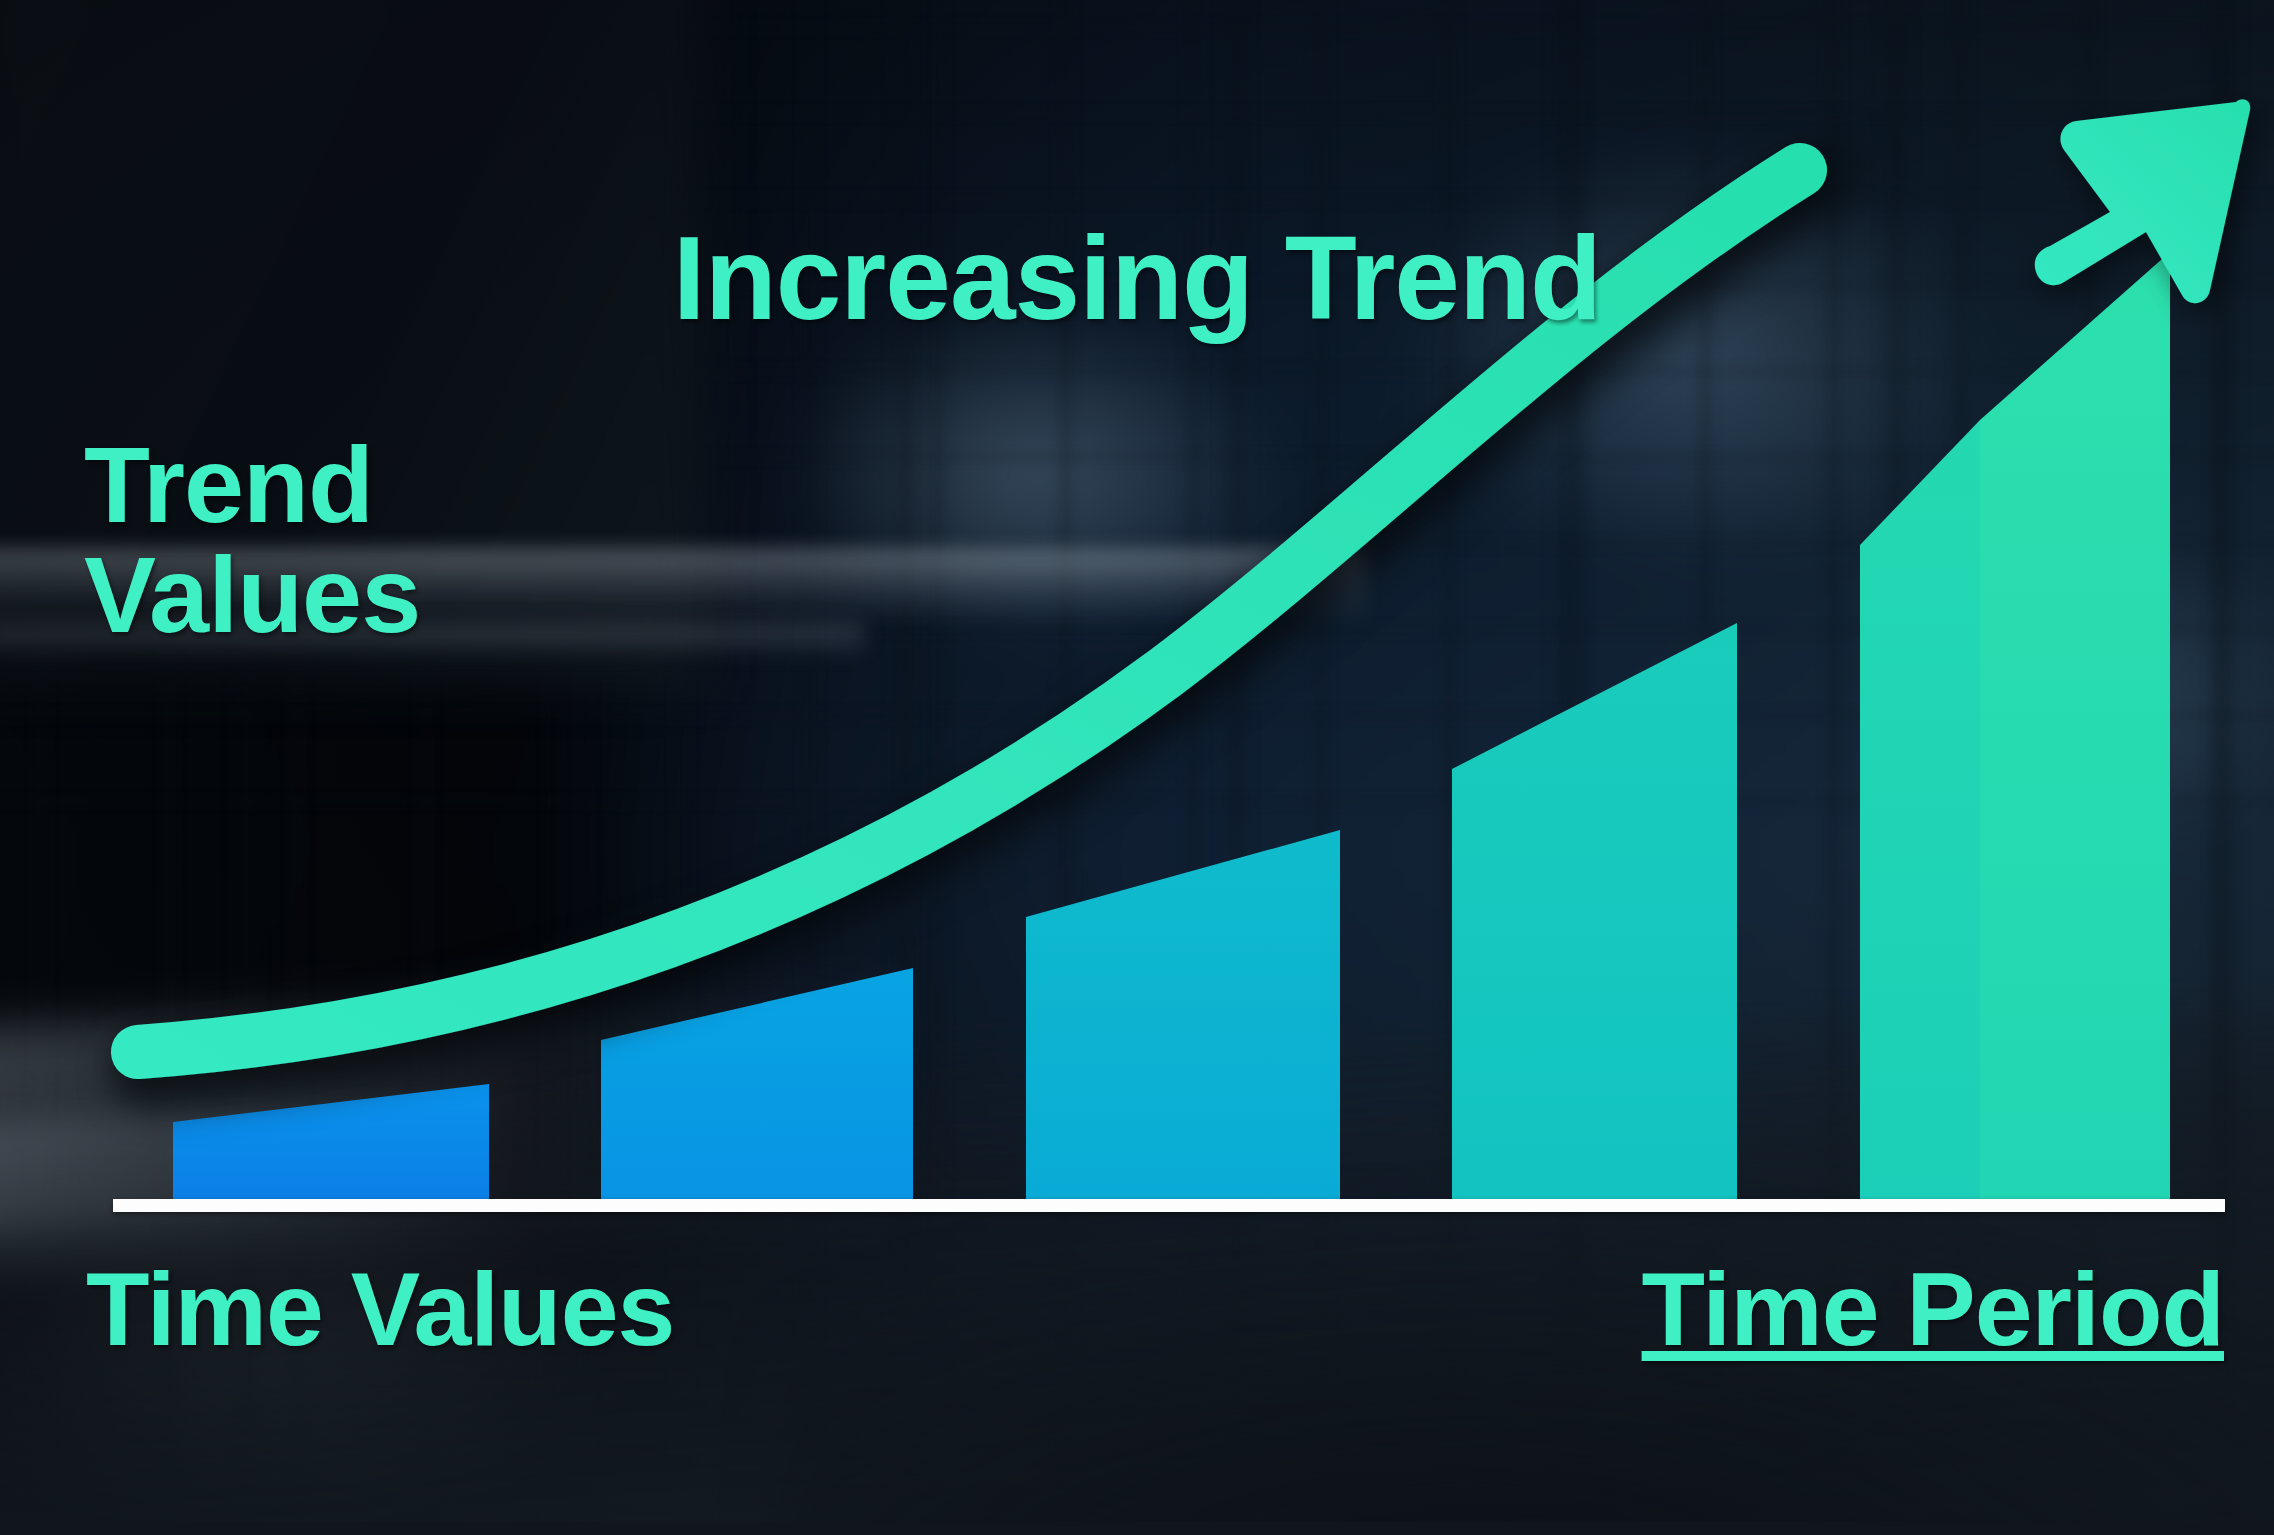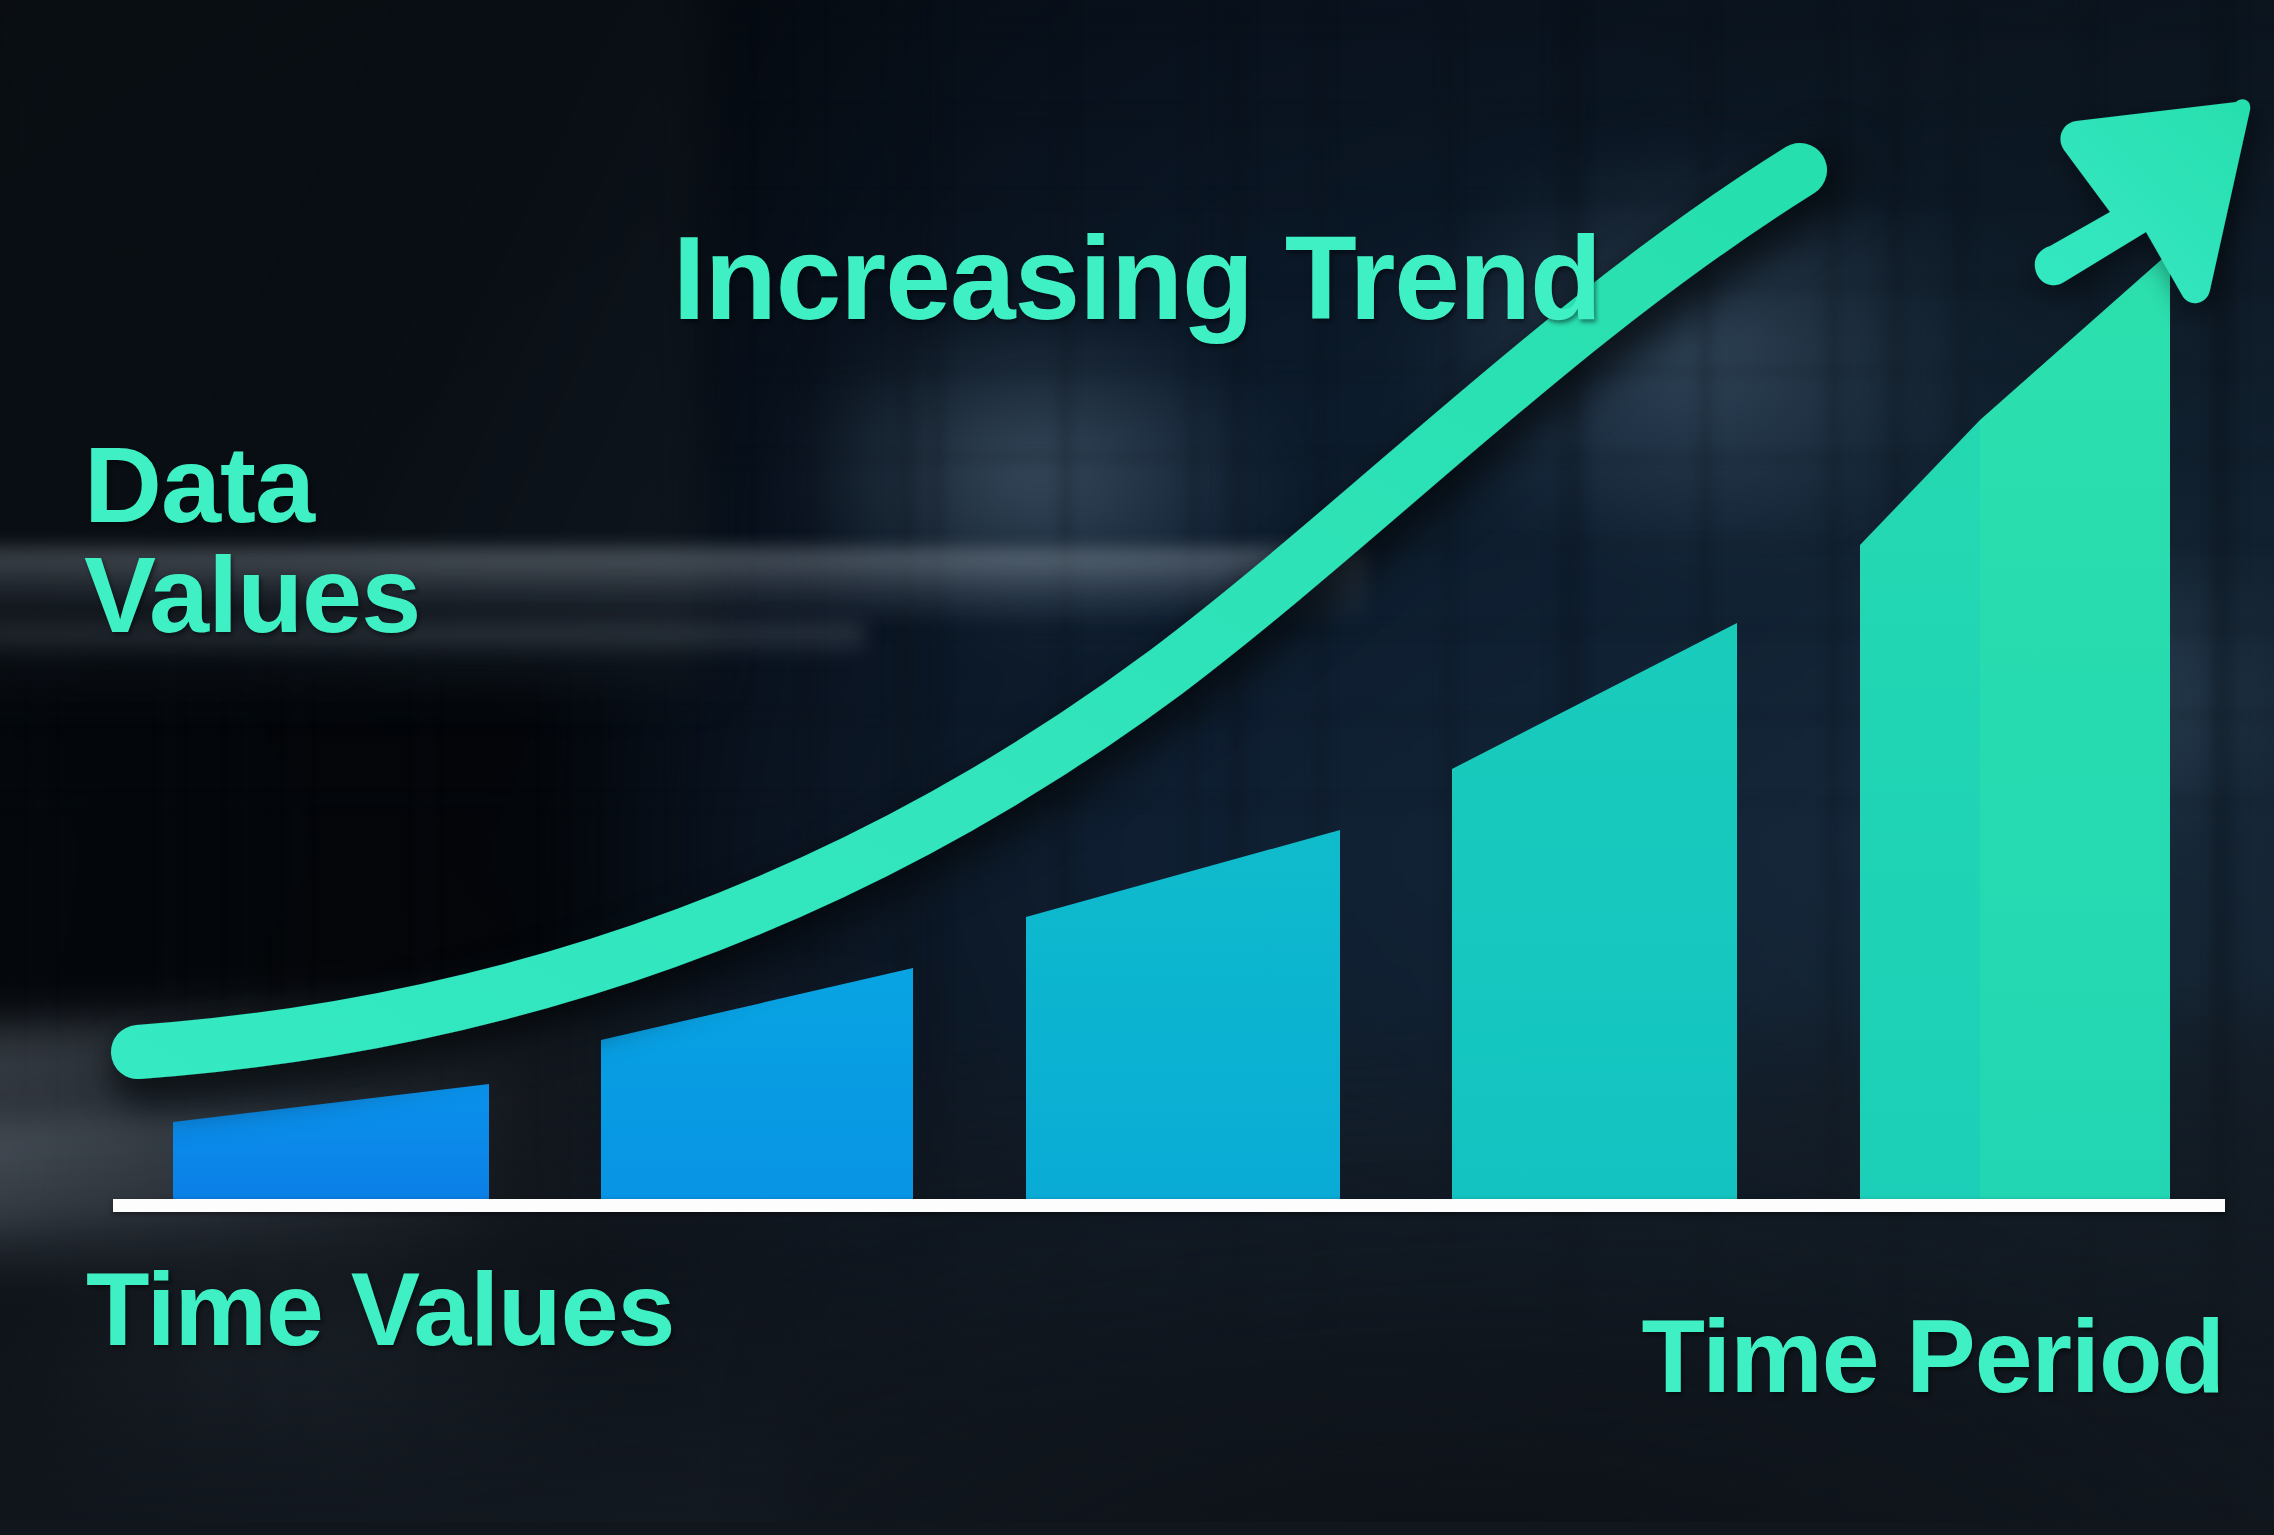--- a/index.html
+++ b/index.html
@@ -142,24 +142,25 @@
     font-size:108px;
     color:#3ef0c4;
   }
   #x-axis-label-left{
     left:86px;top:1256px;
     font-size:104px;
     color:#3ef0c4;
     text-align:right;
   }
   #x-axis-label-right{
-    right:50px;top:1303px;
+    right:50px;top:1256px;
     font-size:104px;
     color:#3ef0c4;
     text-align:right;
+    text-decoration:underline;
   }
 </style>
 </head>
 <body>
 
 <div id="stage">
 
   <div class="bg">
     <div class="bg-base"></div>
     <div class="bg-floors"></div>
@@ -239,20 +240,20 @@
                  C 2056,139 2062,123 2076,121
                  Z" fill="url(#gArrow)"></path>
       </g>
     </svg>
 
     <div class="axis"></div>
   </div>
 
   <div class="lbl" id="title-text">Increasing Trend</div>
 
-  <div class="lbl" id="y-axis-label">Data
+  <div class="lbl" id="y-axis-label">Trend
 Values</div>
 
   <div class="lbl" id="x-axis-label-left">Time Values</div>
 
   <div class="lbl" id="x-axis-label-right">Time Period</div>
 
 </div>
 
 </body></html>

